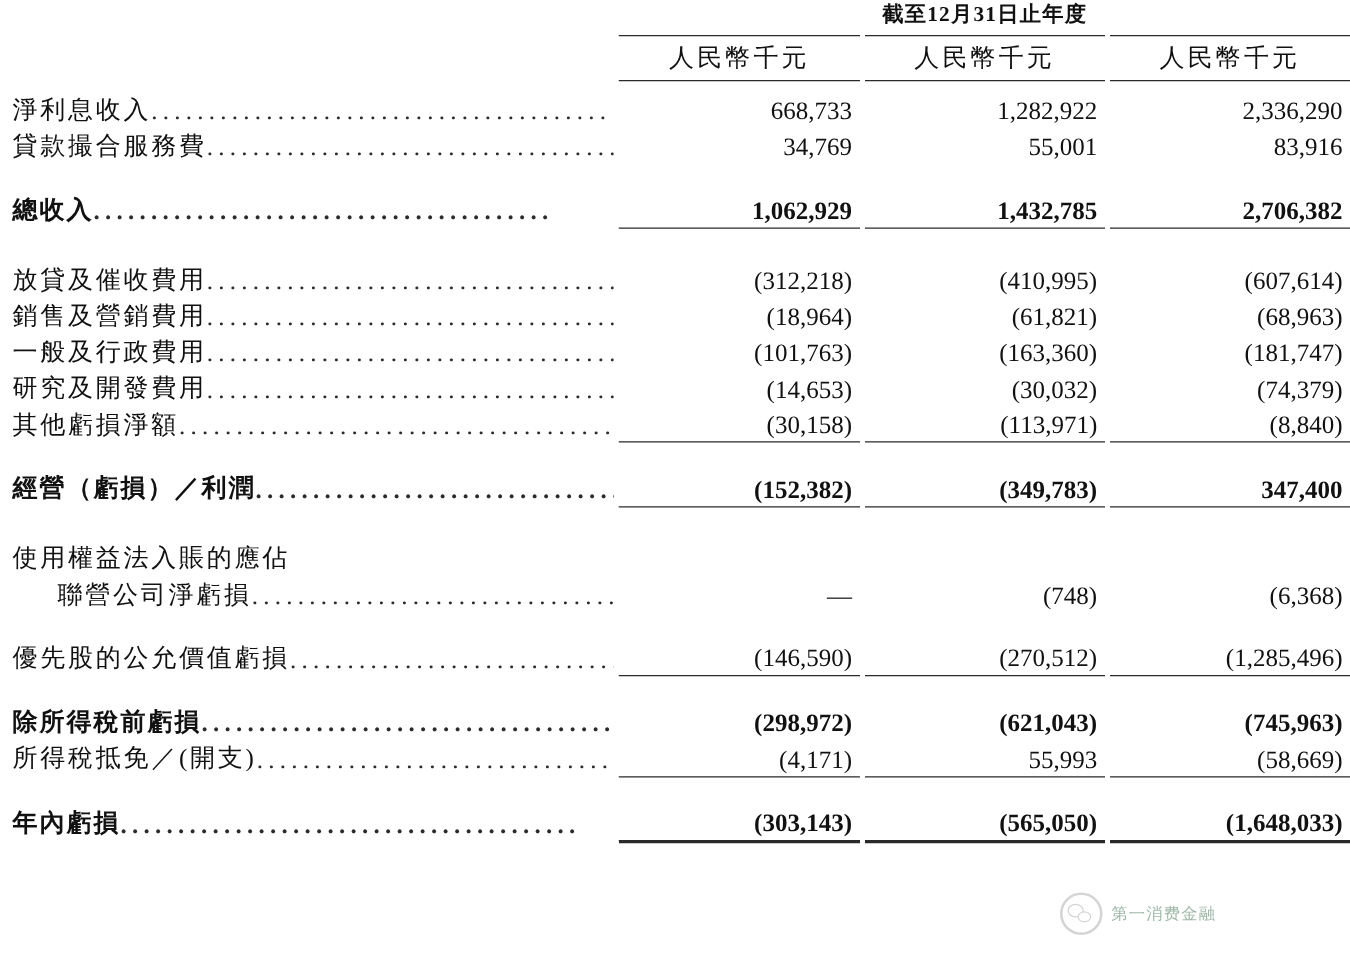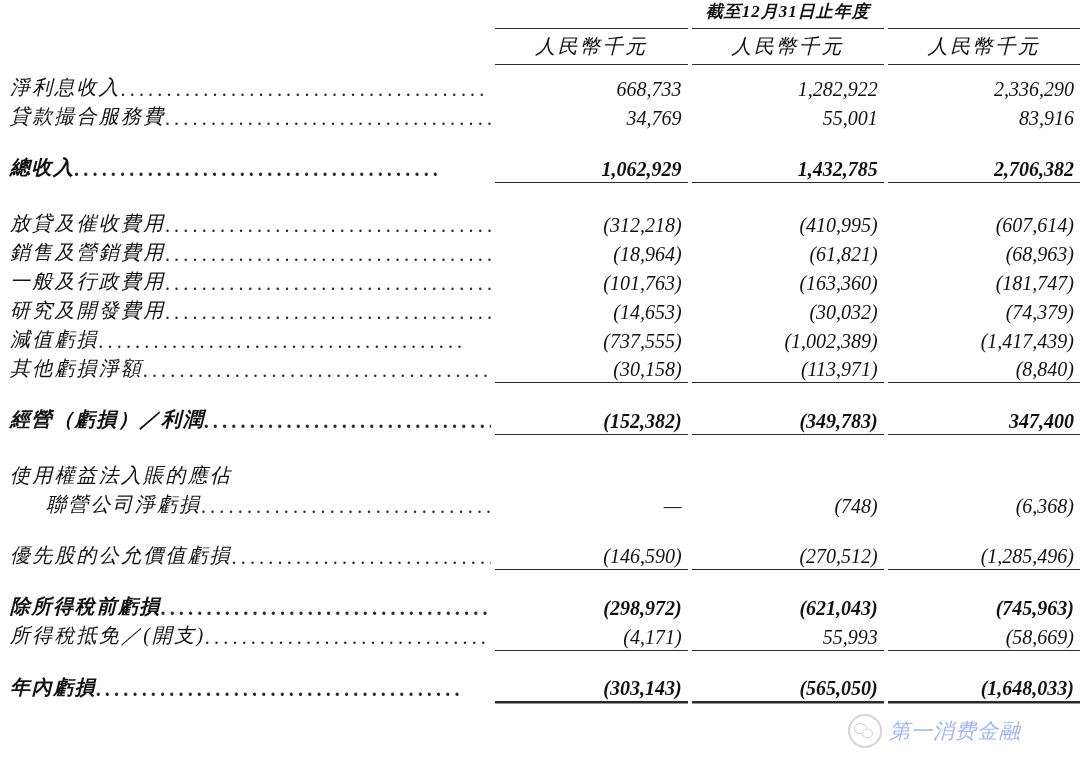--- a/index.html
+++ b/index.html
@@ -14,21 +14,20 @@
     color: #111111;
     overflow: hidden;
     position: relative;
   }
 
   .sheet {
     position: relative;
     width: 1080px;
     height: 624px;
     box-sizing: border-box;
-    font-style: italic;
   }
 
   
   table.fin {
     border-collapse: collapse;
     width: 1080px;
     table-layout: fixed;
     margin: 0;
   }
   col.c-label { width: 486px; }
@@ -136,22 +135,22 @@
     width: 11px; height: 9px;
     left: 4px; top: 7px;
   }
   .wm-logo::after {
     width: 9px; height: 7px;
     left: 12px; top: 13px;
     background: #ffffff;
   }
   .wm-text {
     font-family: "Liberation Sans", sans-serif;
-    font-size: 21px;
-    color: #1d4ed8;
+    font-size: 13px;
+    color: #14532d;
     letter-spacing: 1px;
     white-space: nowrap;
   }
 </style>
 </head>
 <body>
 
 <div class="sheet">
 
   <table class="fin">
@@ -259,29 +258,20 @@
       <tr>
         <td class="lbl"><span class="txt">研究及開發費用</span><span class="leader">........................................</span></td>
         <td></td>
         <td class="val">(14,653)</td>
         <td></td>
         <td class="val">(30,032)</td>
         <td></td>
         <td class="val">(74,379)</td>
       </tr>
 
-      <tr>
-        <td class="lbl"><span class="txt">減值虧損</span><span class="leader">........................................</span></td>
-        <td></td>
-        <td class="val">(737,555)</td>
-        <td></td>
-        <td class="val">(1,002,389)</td>
-        <td></td>
-        <td class="val">(1,417,439)</td>
-      </tr>
 
       <tr>
         <td class="lbl"><span class="txt">其他虧損淨額</span><span class="leader">........................................</span></td>
         <td></td>
         <td class="val rule-bottom">(30,158)</td>
         <td></td>
         <td class="val rule-bottom">(113,971)</td>
         <td></td>
         <td class="val rule-bottom">(8,840)</td>
       </tr>

